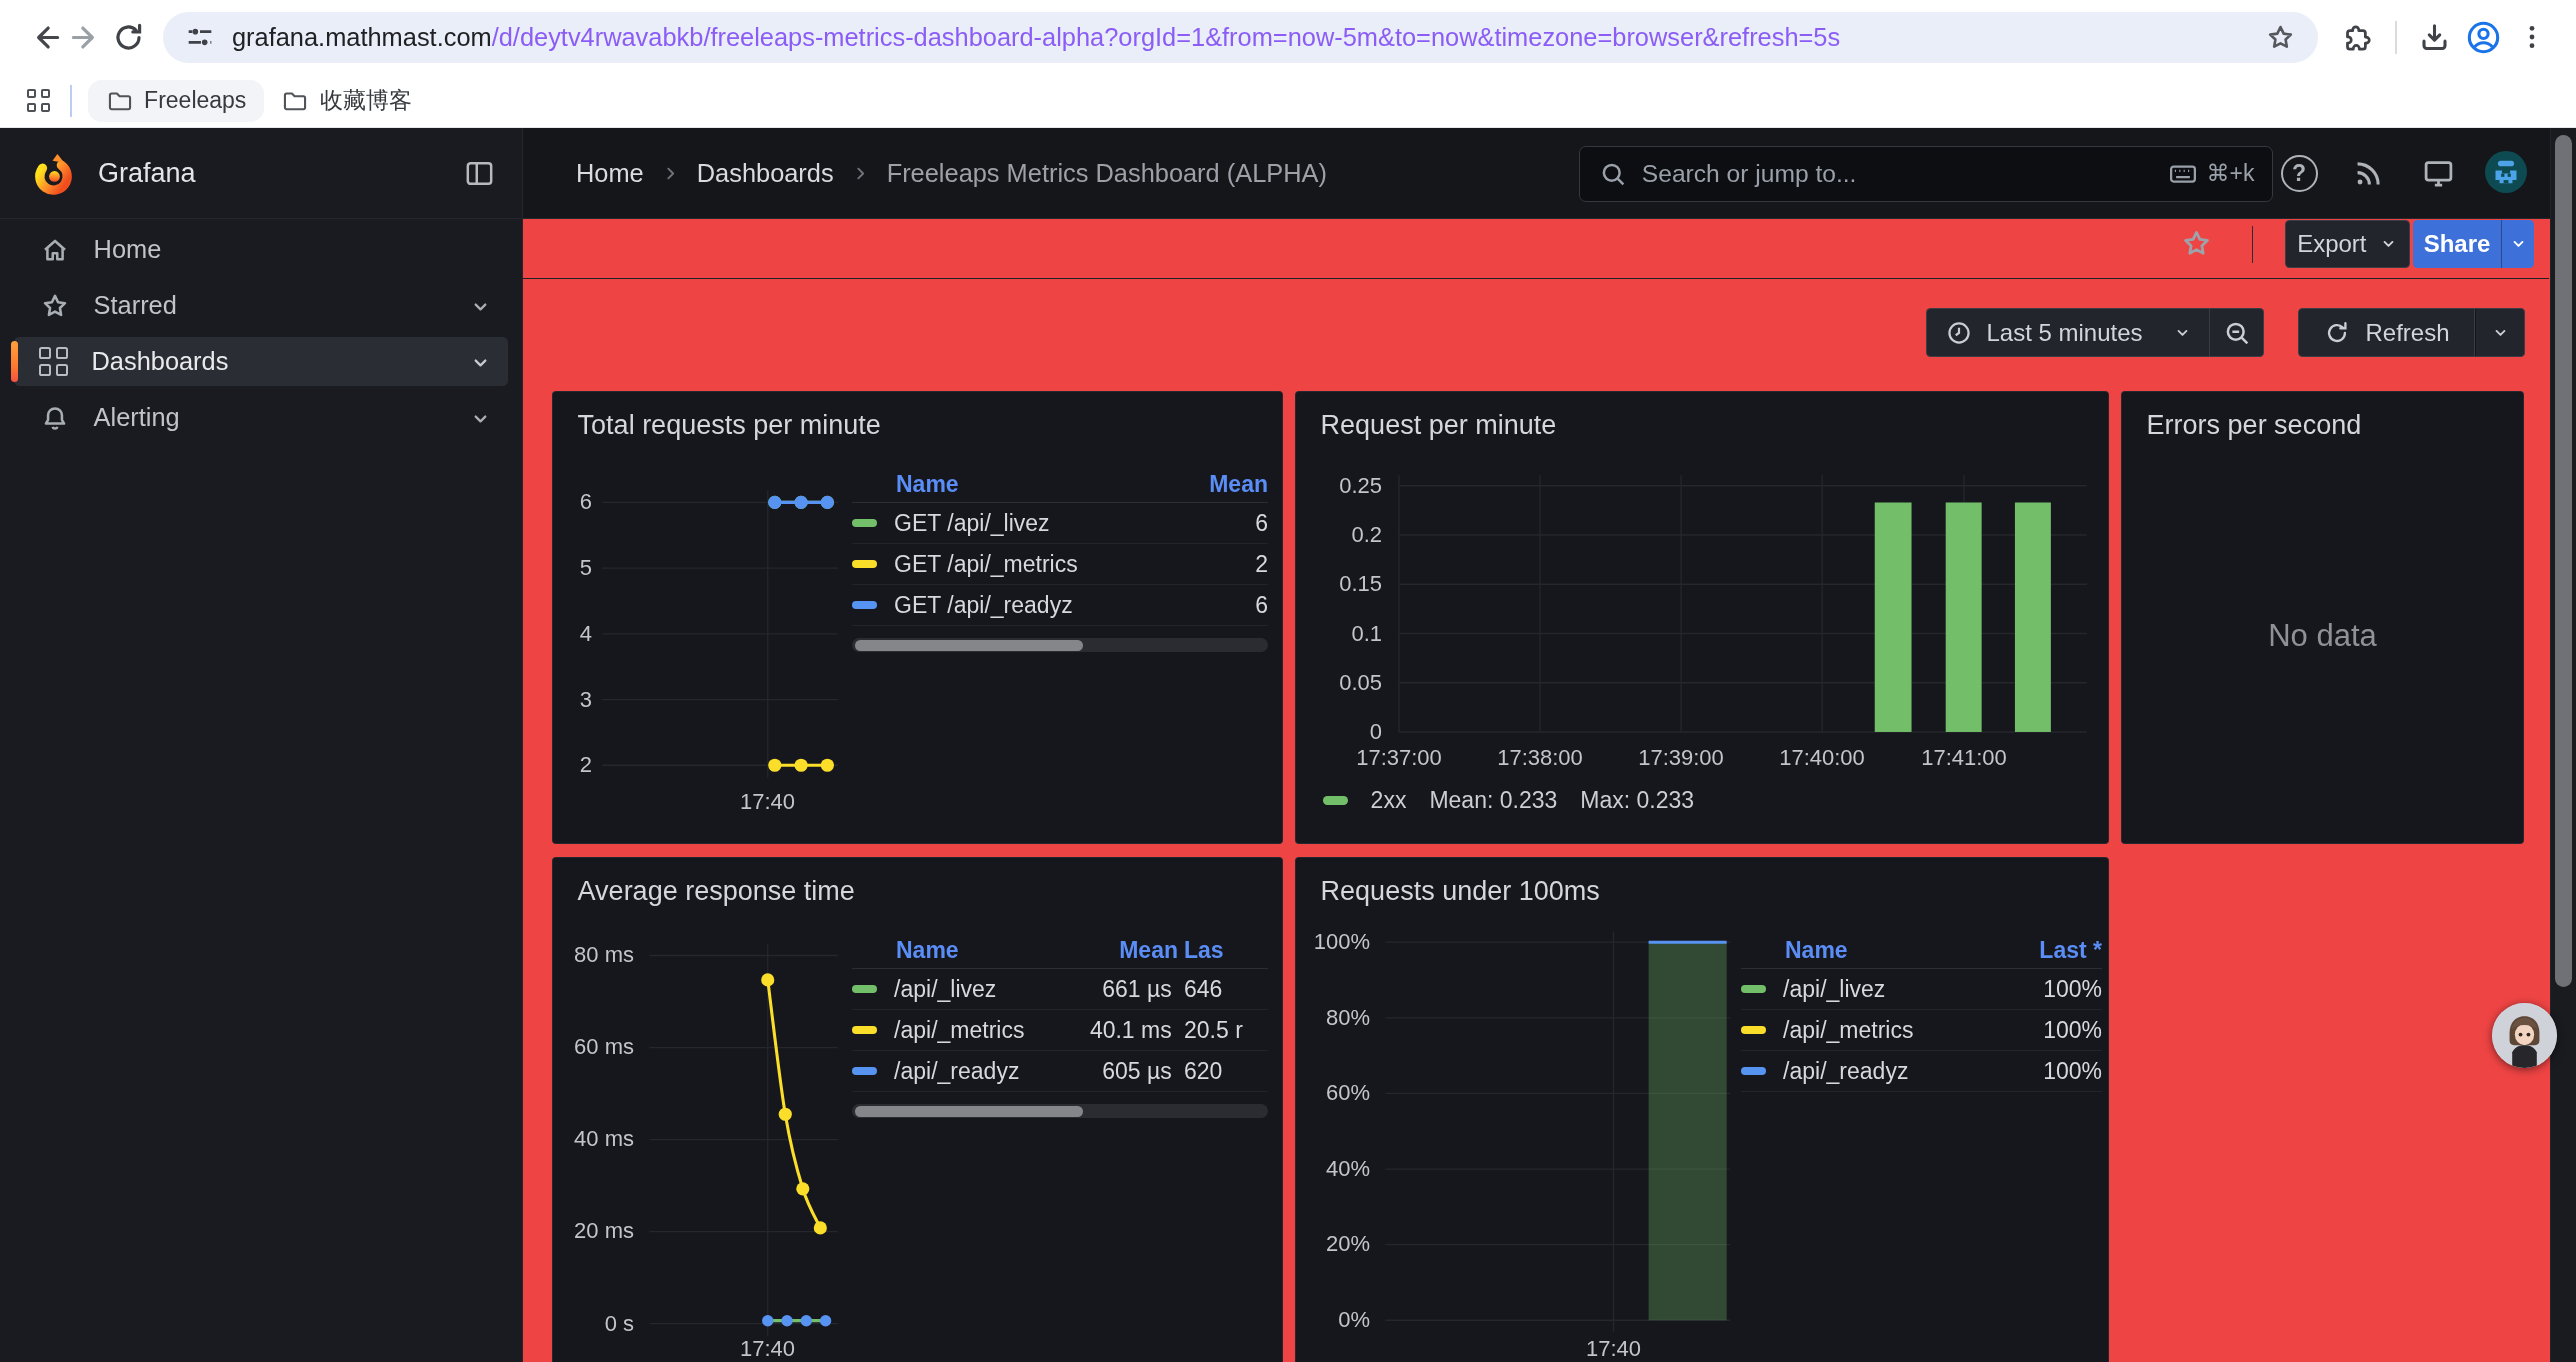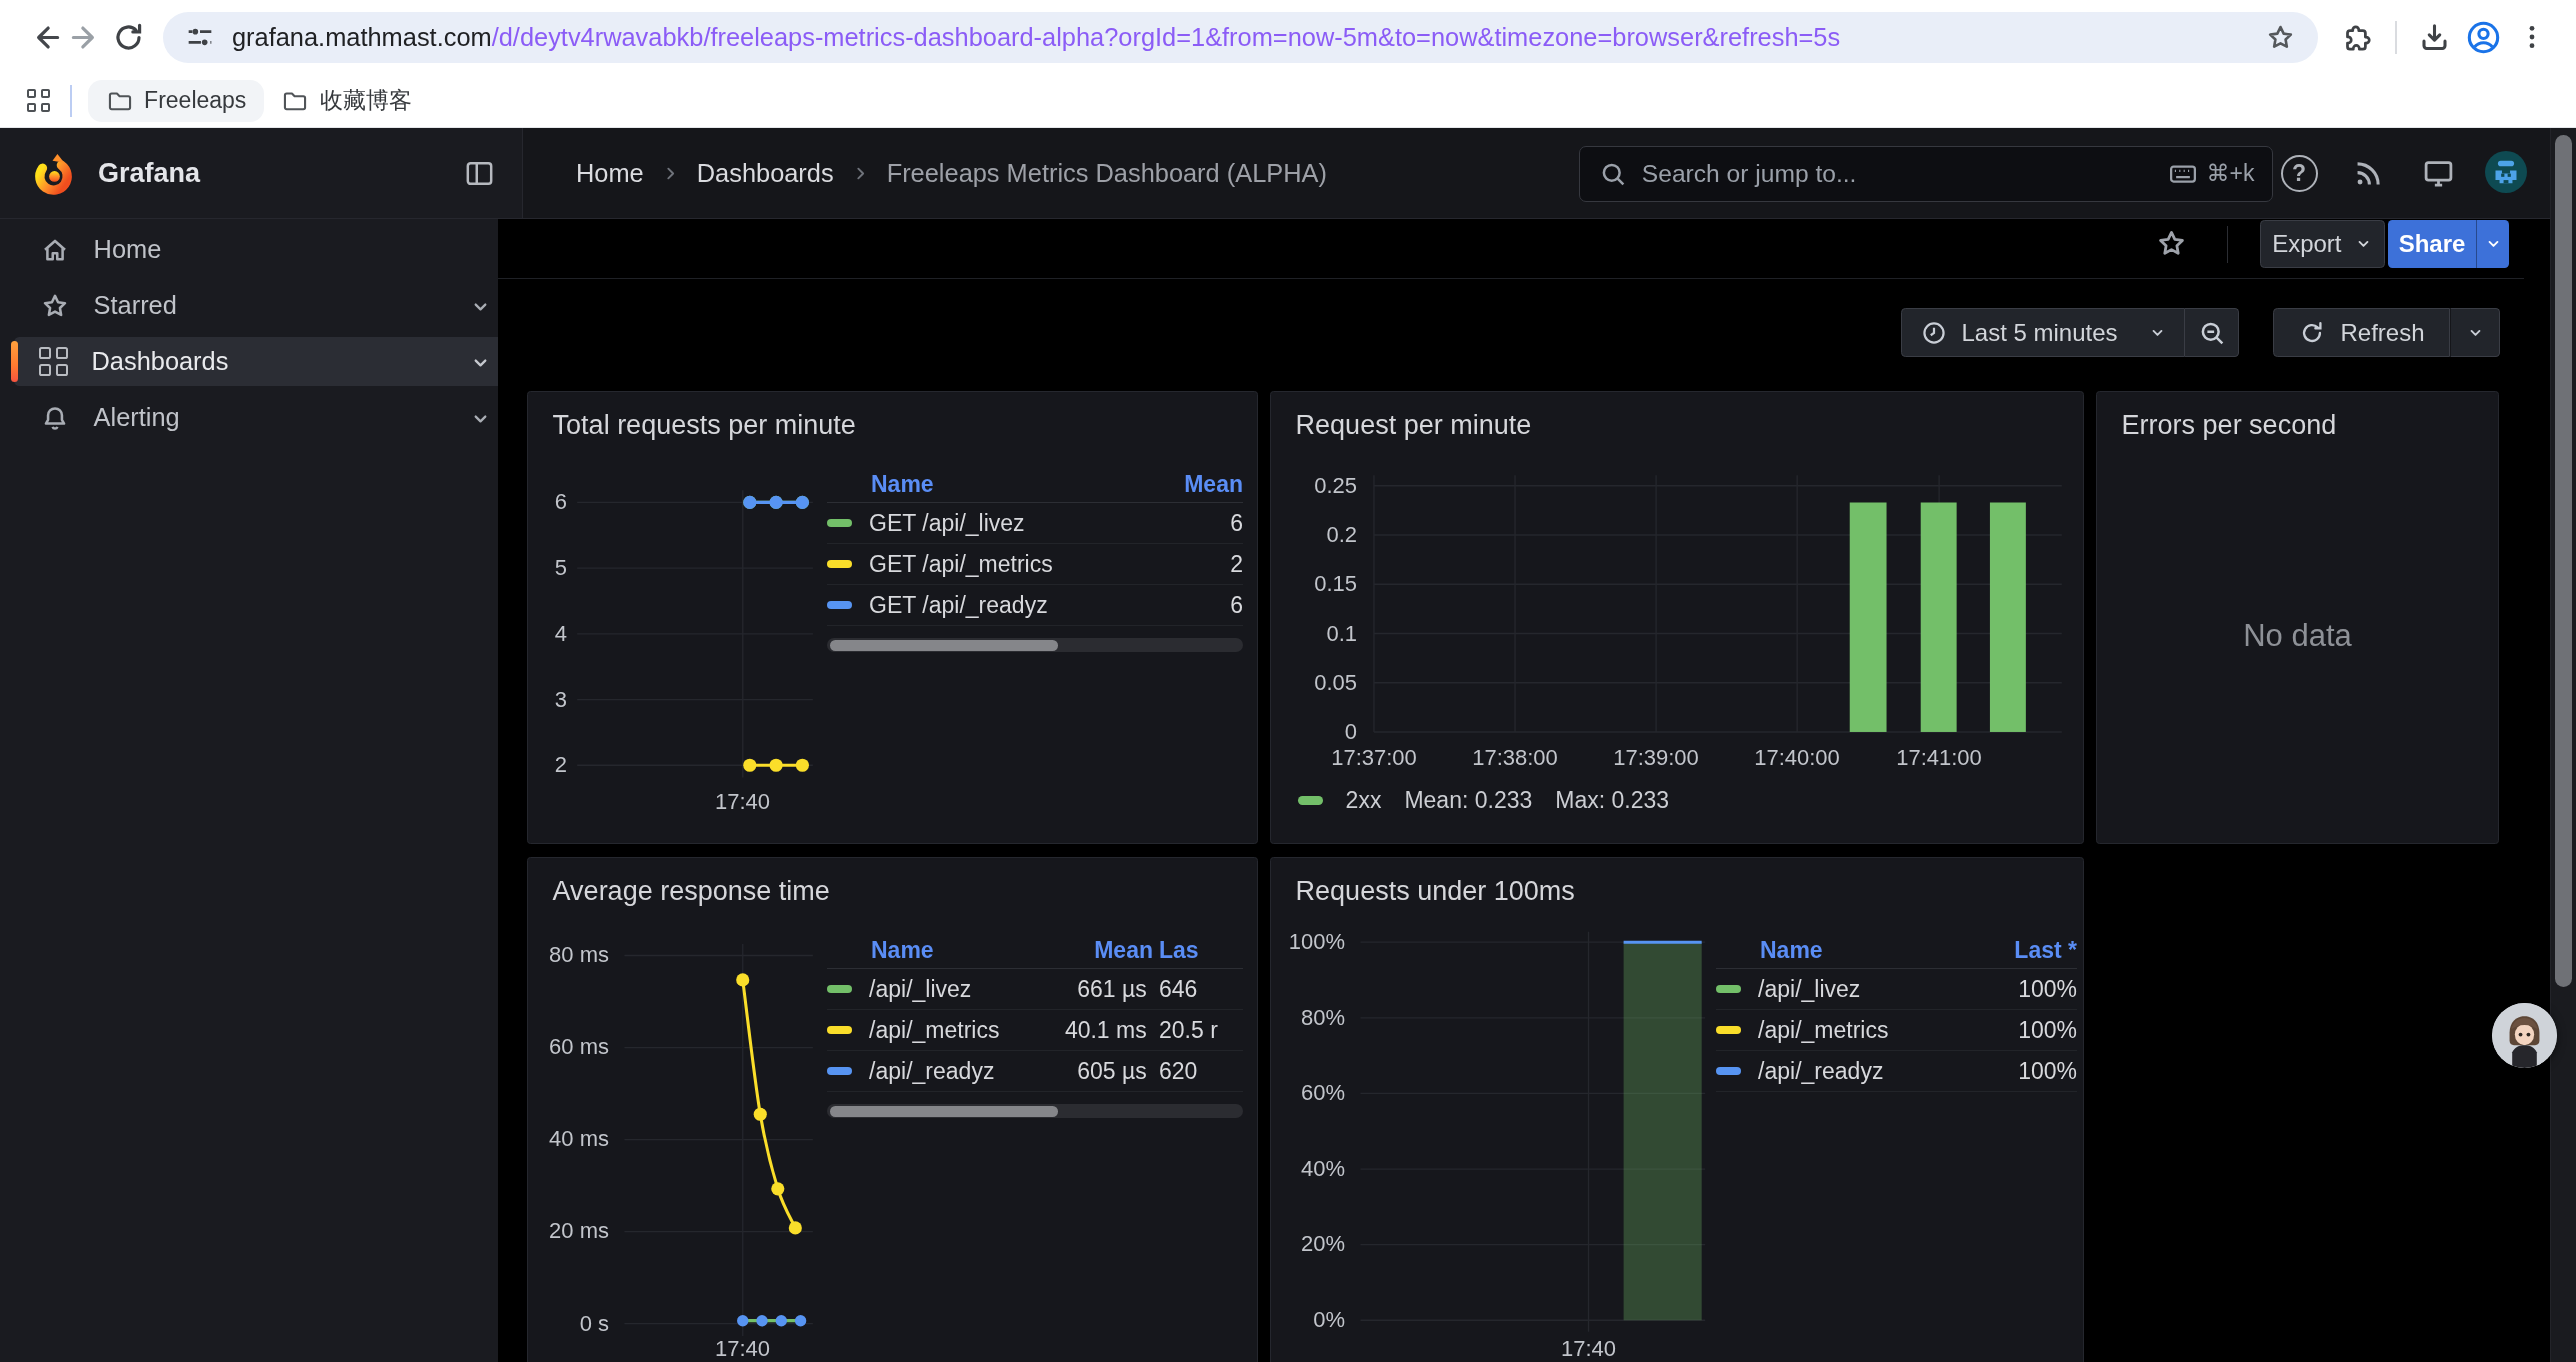--- a/index.html
+++ b/index.html
@@ -30,21 +30,21 @@
   .bm-item { display:flex; align-items:center; gap:10.5px; padding:7px 17.5px; border-radius:14px; font-size:23px; color:#36393d; }
   .bm-item.hl { background:#f2f4f7; }
   .apps-grid { display:grid; grid-template-columns:9.6px 9.6px; grid-template-rows:9.6px 9.6px; gap:4.4px; }
   .apps-grid span { border:2.2px solid #4e5256; border-radius:1.8px; }
 
   
   .grafana { position:absolute; left:0; top:128px; width:2576px; height:1235px; background:#111217; overflow:hidden; }
 
   .sidebar { position:absolute; left:0; top:0; width:523px; height:100%; background:#1a1b20; border-right:0.9px solid #26272e; }
   .side-head { height:91px; border-bottom:0.9px solid #26272e; display:flex; align-items:center; padding:0 26px 0 30px; gap:21px; }
-  .brand { font-size:27px; font-weight:700; color:#e4e5e9; }
+  .brand { font-size:27px; font-weight:400; color:#e4e5e9; }
   .side-head .spacer { flex:1; }
   .menu { position:absolute; left:14px; right:14px; top:97px; }
   .menu-item { position:relative; height:49px; margin-bottom:7px; border-radius:5.3px;
     display:flex; align-items:center; gap:23px; padding-left:24.6px; font-size:25.4px; color:#c0c3c9; }
   .menu-item .chev { position:absolute; right:16px; top:14px; }
   .menu-item.active { background:#2b2d34; color:#e9eaed; }
   .menu-item.active::before { content:""; position:absolute; left:-3.5px; top:4.4px; bottom:4.4px; width:7px; border-radius:3.5px;
     background:linear-gradient(180deg,#ffa13d 0%,#ff7a30 60%,#f5533f 100%); }
   .mi-grid { display:grid; grid-template-columns:12.3px 12.3px; grid-template-rows:12.3px 12.3px; gap:5.3px; }
   .mi-grid span { border:2.6px solid #b9bcc2; border-radius:2.6px; }
@@ -56,21 +56,21 @@
   .searchbox { position:absolute; left:1056px; top:17.5px; width:694px; height:56px; background:#0d0e12;
     border:0.9px solid #36383f; border-radius:7px; display:flex; align-items:center; padding:0 17.5px; gap:12.3px; }
   .searchbox input { background:transparent; border:none; outline:none; color:#cfd2d7; font-size:24.6px; flex:1;
     font-family:inherit; }
   .searchbox input::placeholder { color:#9aa0a9; }
   .kbd-hint { display:flex; align-items:center; gap:8.8px; color:#9aa0a9; font-size:23px; }
   .hdr-icon { position:absolute; top:24.6px; width:42px; height:42px; display:flex; align-items:center; justify-content:center; }
   .help-circle { width:37px; height:37px; border:2.6px solid #aeb2b9; border-radius:50%; color:#aeb2b9;
     display:flex; align-items:center; justify-content:center; font-size:23px; font-weight:700; }
 
-  .content { position:absolute; left:498px; top:91px; width:2053px; height:1143px; background:#000000; }
+  .content { position:absolute; left:523px; top:91px; width:2053px; height:1143px; background:#ef4444; }
   .controls-row { position:absolute; left:0; top:0; width:100%; height:59px; }
   .ctl-divider { position:absolute; left:0; top:59px; width:2026px; height:0.9px; background:#1f2126; }
   .btn { display:flex; align-items:center; justify-content:center; gap:12.3px; background:#22252b;
     border:0.9px solid #3a3d45; border-radius:4.4px; color:#d2d5da; font-size:24px; font-weight:500; }
   .btn-blue { background:#3d71d9; border:none; color:#ffffff; font-weight:600; }
   .split-right { border-left:0.9px solid rgba(0,0,0,0.35); }
 
   .panel { position:absolute; background:#16171c; border:0.9px solid #25272e; border-radius:3.5px; overflow:hidden; }
   .panel-title { position:absolute; left:24.6px; top:17.5px; font-size:27px; font-weight:500; color:#d6d7db; }
   .chart { position:absolute; inset:0; }

